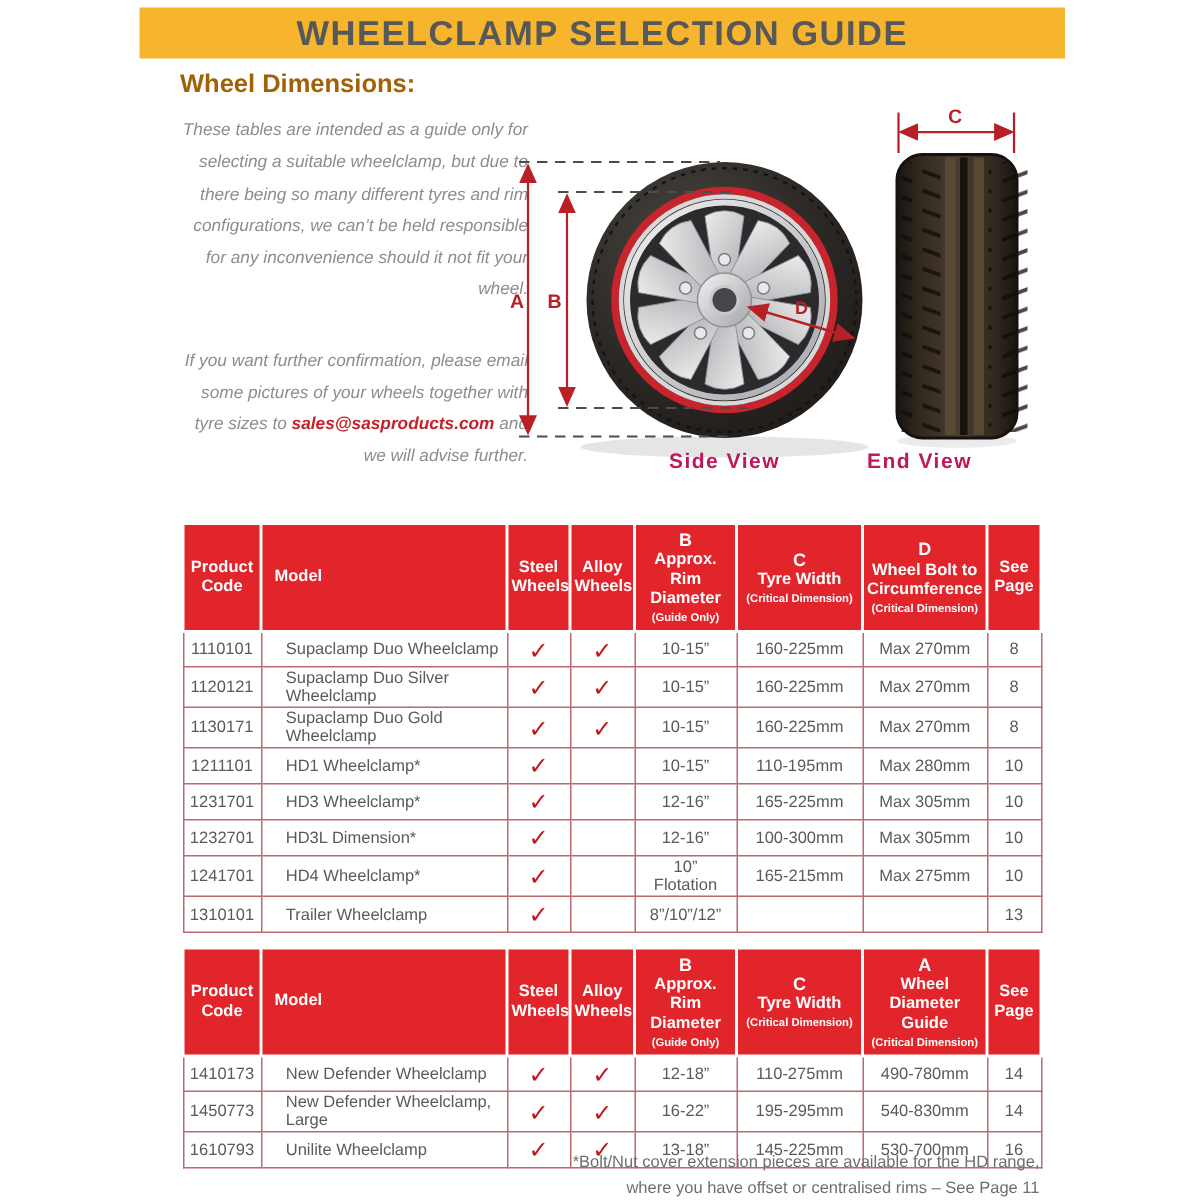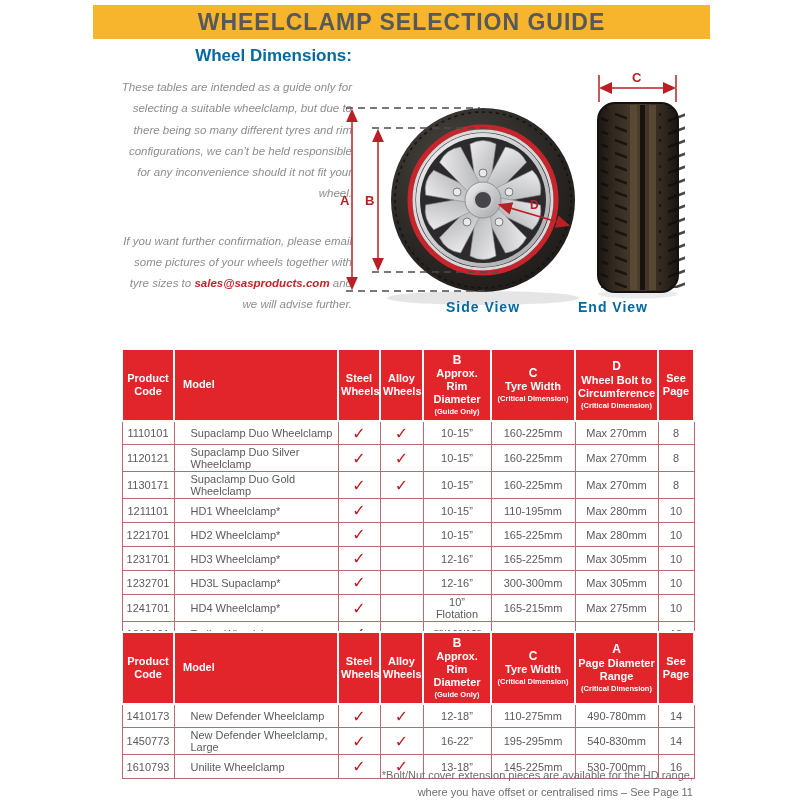--- a/index.html
+++ b/index.html
@@ -11,31 +11,31 @@
   
   .banner {
     position:absolute; left:93px; top:5px; width:617px; height:34px;
     background:#F6B52D; display:flex; align-items:center; justify-content:center;
   }
   .banner span {
     color:#57585A; font-weight:bold; font-size:23px; letter-spacing:1px;
   }
   
   .intro { position:absolute; left:120px; top:46px; width:232px; }
-  .intro h2 { color:#0369a1; font-size:17px; font-weight:bold; margin:0 0 11px 0;text-align:right; }
+  .intro h2 { color:#a16207; font-size:17px; font-weight:bold; margin:0 0 11px 0; }
   .intro p {
     color:#8D8D8D; font-style:italic; font-size:11.5px; line-height:1.85;
     margin:0 0 26px 0;
     text-align:right;
   }
   .email { color:#C42228; font-weight:bold; text-decoration:none; cursor:pointer; }
   
   .side-view { position:absolute; left:340px; top:58px; }
   .end-view  { position:absolute; left:586px; top:60px; }
-  .caption { position:absolute; top:299px; color:#0369a1; font-weight:bold;
+  .caption { position:absolute; top:299px; color:#be185d; font-weight:bold;
              font-size:14px; letter-spacing:1px; text-align:center; }
   .caption.side { left:388px; width:190px; }
   .caption.end  { left:558px; width:110px; }
   
   .spec-table { position:absolute; left:121px; width:572px; border-collapse:collapse; table-layout:fixed; }
   .t1 { top:348px; }
   .t2 { top:631px; }
   .spec-table th {
     background:#E2252B; color:#ffffff; border:2px solid #ffffff;
     font-size:11px; font-weight:bold; line-height:1.18; padding:3px 2px;
@@ -242,46 +242,36 @@
           <td>1211101</td>
           <td class="model">HD1 Wheelclamp*</td>
           <td class="check">✓</td>
           <td class="check"></td>
           <td>10-15”</td>
           <td>110-195mm</td>
           <td>Max 280mm</td>
           <td>10</td>
         </tr>
         <tr>
-          <td>1221701</td>
-          <td class="model">HD2 Wheelclamp*</td>
-          <td class="check">✓</td>
-          <td class="check"></td>
-          <td>10-15”</td>
-          <td>165-225mm</td>
-          <td>Max 280mm</td>
-          <td>10</td>
-        </tr>
-        <tr>
           <td>1231701</td>
           <td class="model">HD3 Wheelclamp*</td>
           <td class="check">✓</td>
           <td class="check"></td>
           <td>12-16”</td>
           <td>165-225mm</td>
           <td>Max 305mm</td>
           <td>10</td>
         </tr>
         <tr>
           <td>1232701</td>
-          <td class="model">HD3L Supaclamp*</td>
+          <td class="model">HD3L Dimension*</td>
           <td class="check">✓</td>
           <td class="check"></td>
           <td>12-16”</td>
-          <td>300-300mm</td>
+          <td>100-300mm</td>
           <td>Max 305mm</td>
           <td>10</td>
         </tr>
         <tr>
           <td>1241701</td>
           <td class="model">HD4 Wheelclamp*</td>
           <td class="check">✓</td>
           <td class="check"></td>
           <td>10” Flotation</td>
           <td>165-215mm</td>
@@ -313,21 +303,21 @@
         <col style="width:36px">
       </colgroup>
     <thead>
       <tr>
         <th>Product Code</th>
         <th style="text-align:left; padding-left:8px;">Model</th>
         <th>Steel Wheels</th>
         <th>Alloy Wheels</th>
         <th><span class="letter">B</span><span>Approx. Rim Diameter</span><span class="sub">(Guide Only)</span></th>
         <th><span class="letter">C</span><span>Tyre Width</span><span class="sub">(Critical Dimension)</span></th>
-        <th><span class="letter">A</span><span>Page Diameter Range</span><span class="sub">(Critical Dimension)</span></th>
+        <th><span class="letter">A</span><span>Wheel Diameter Guide</span><span class="sub">(Critical Dimension)</span></th>
         <th>See Page</th>
       </tr>
     </thead>
     <tbody id="tbody2">
         <tr>
           <td>1410173</td>
           <td class="model">New Defender Wheelclamp</td>
           <td class="check">✓</td>
           <td class="check">✓</td>
           <td>12-18”</td>

